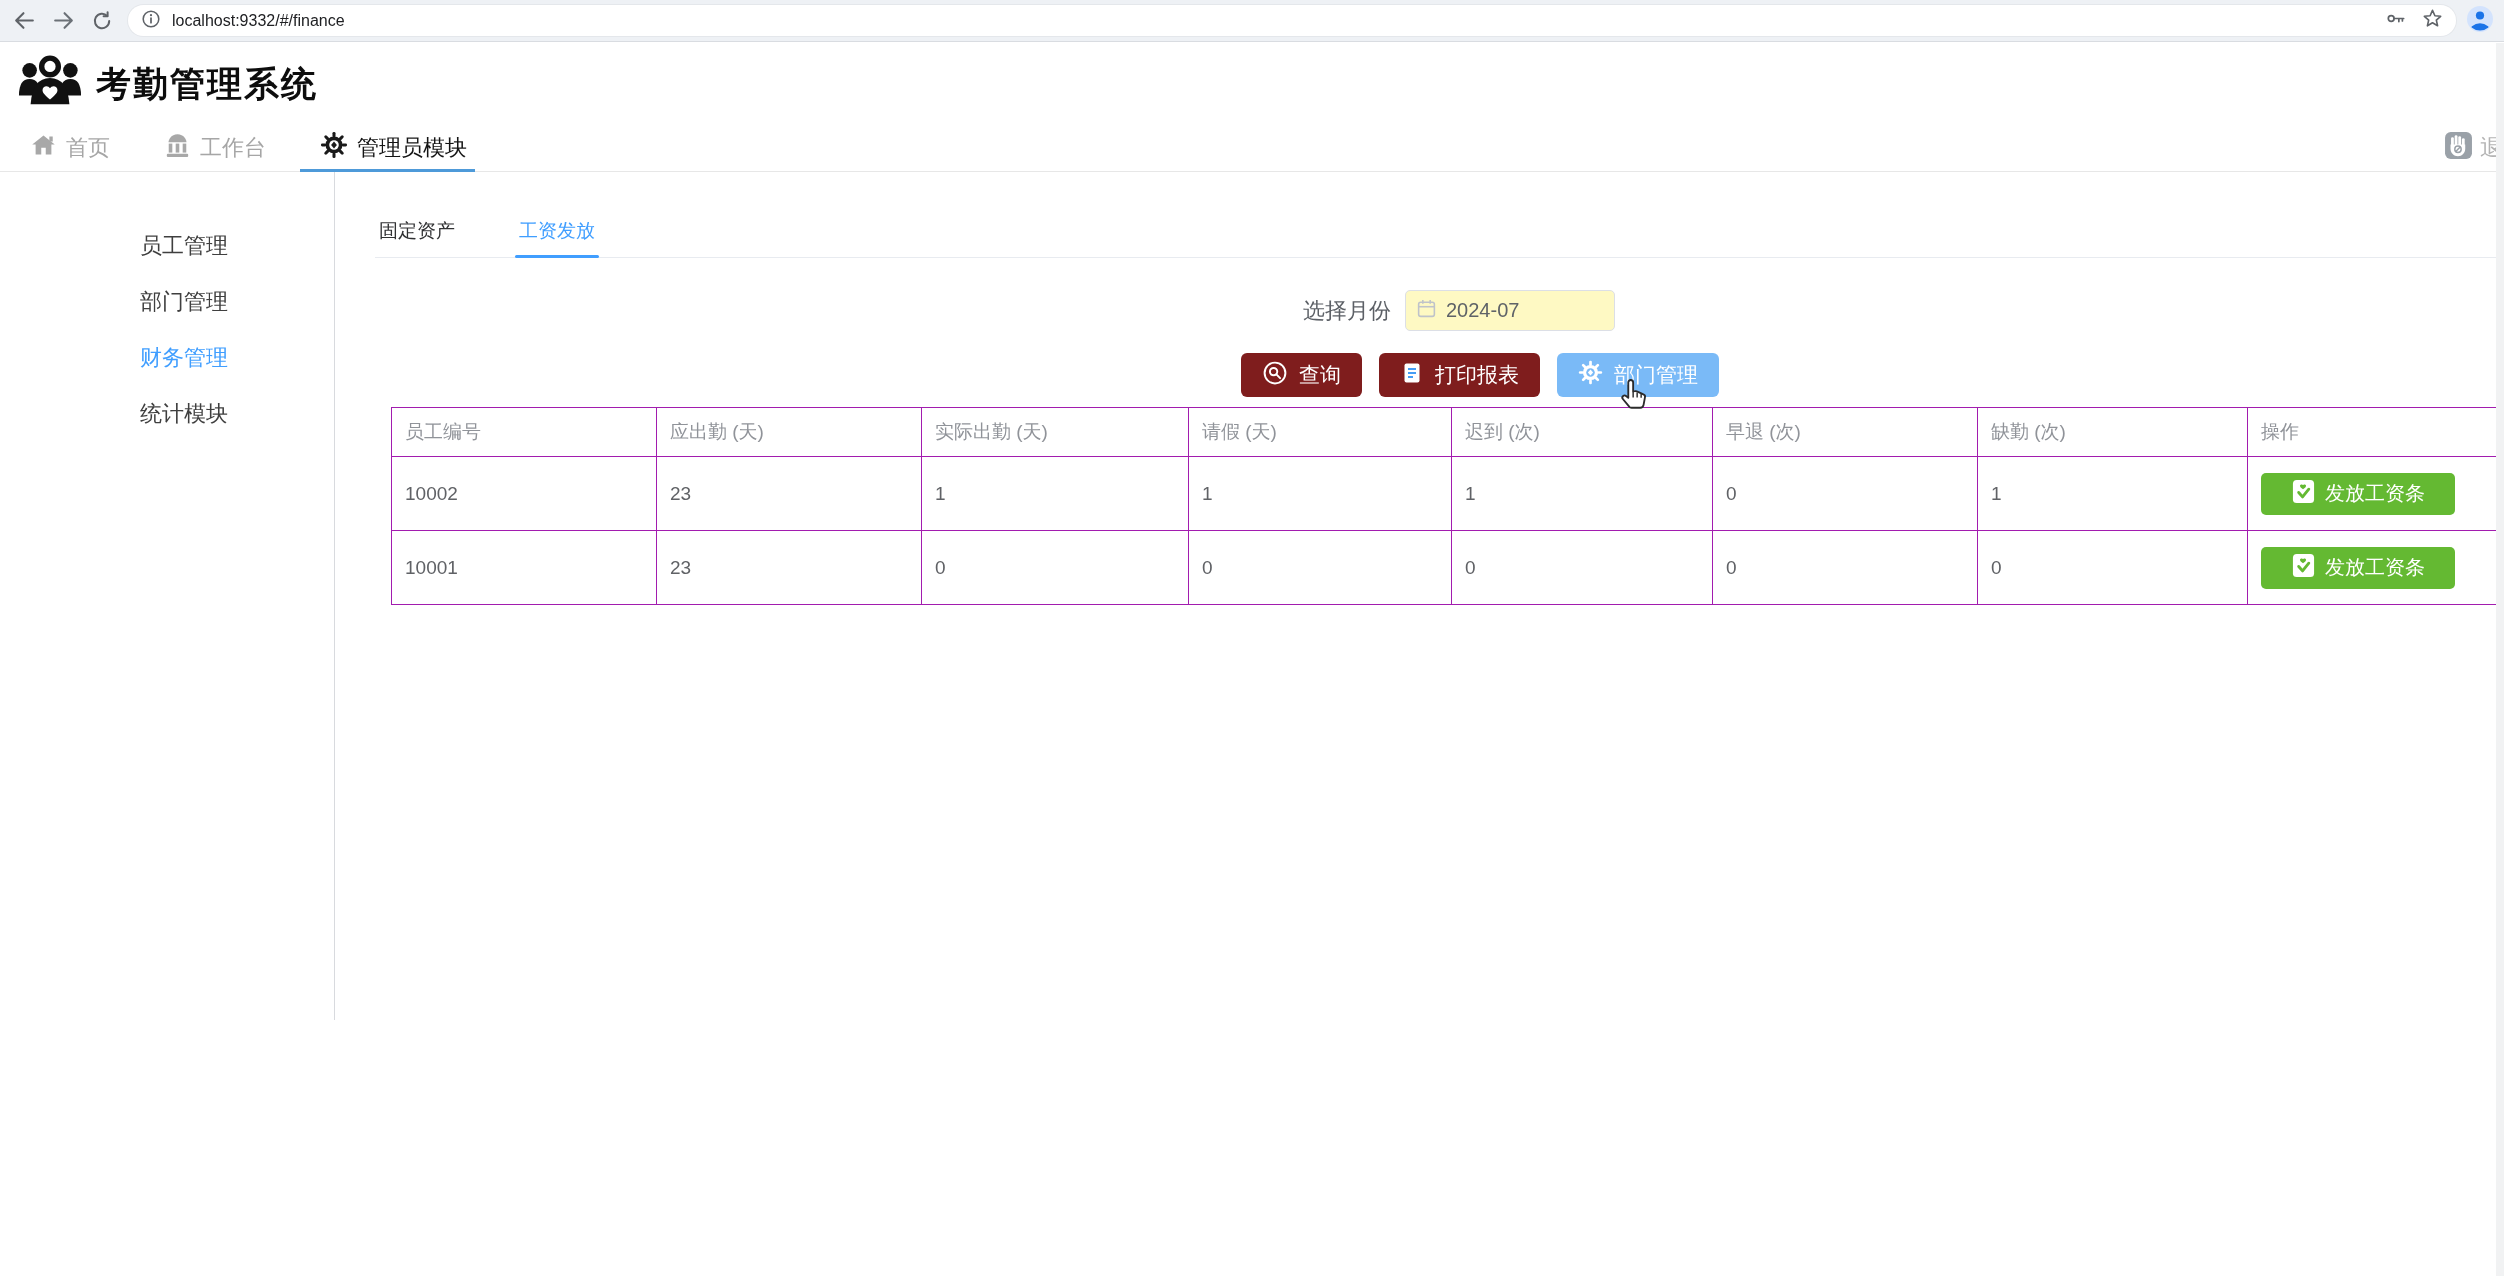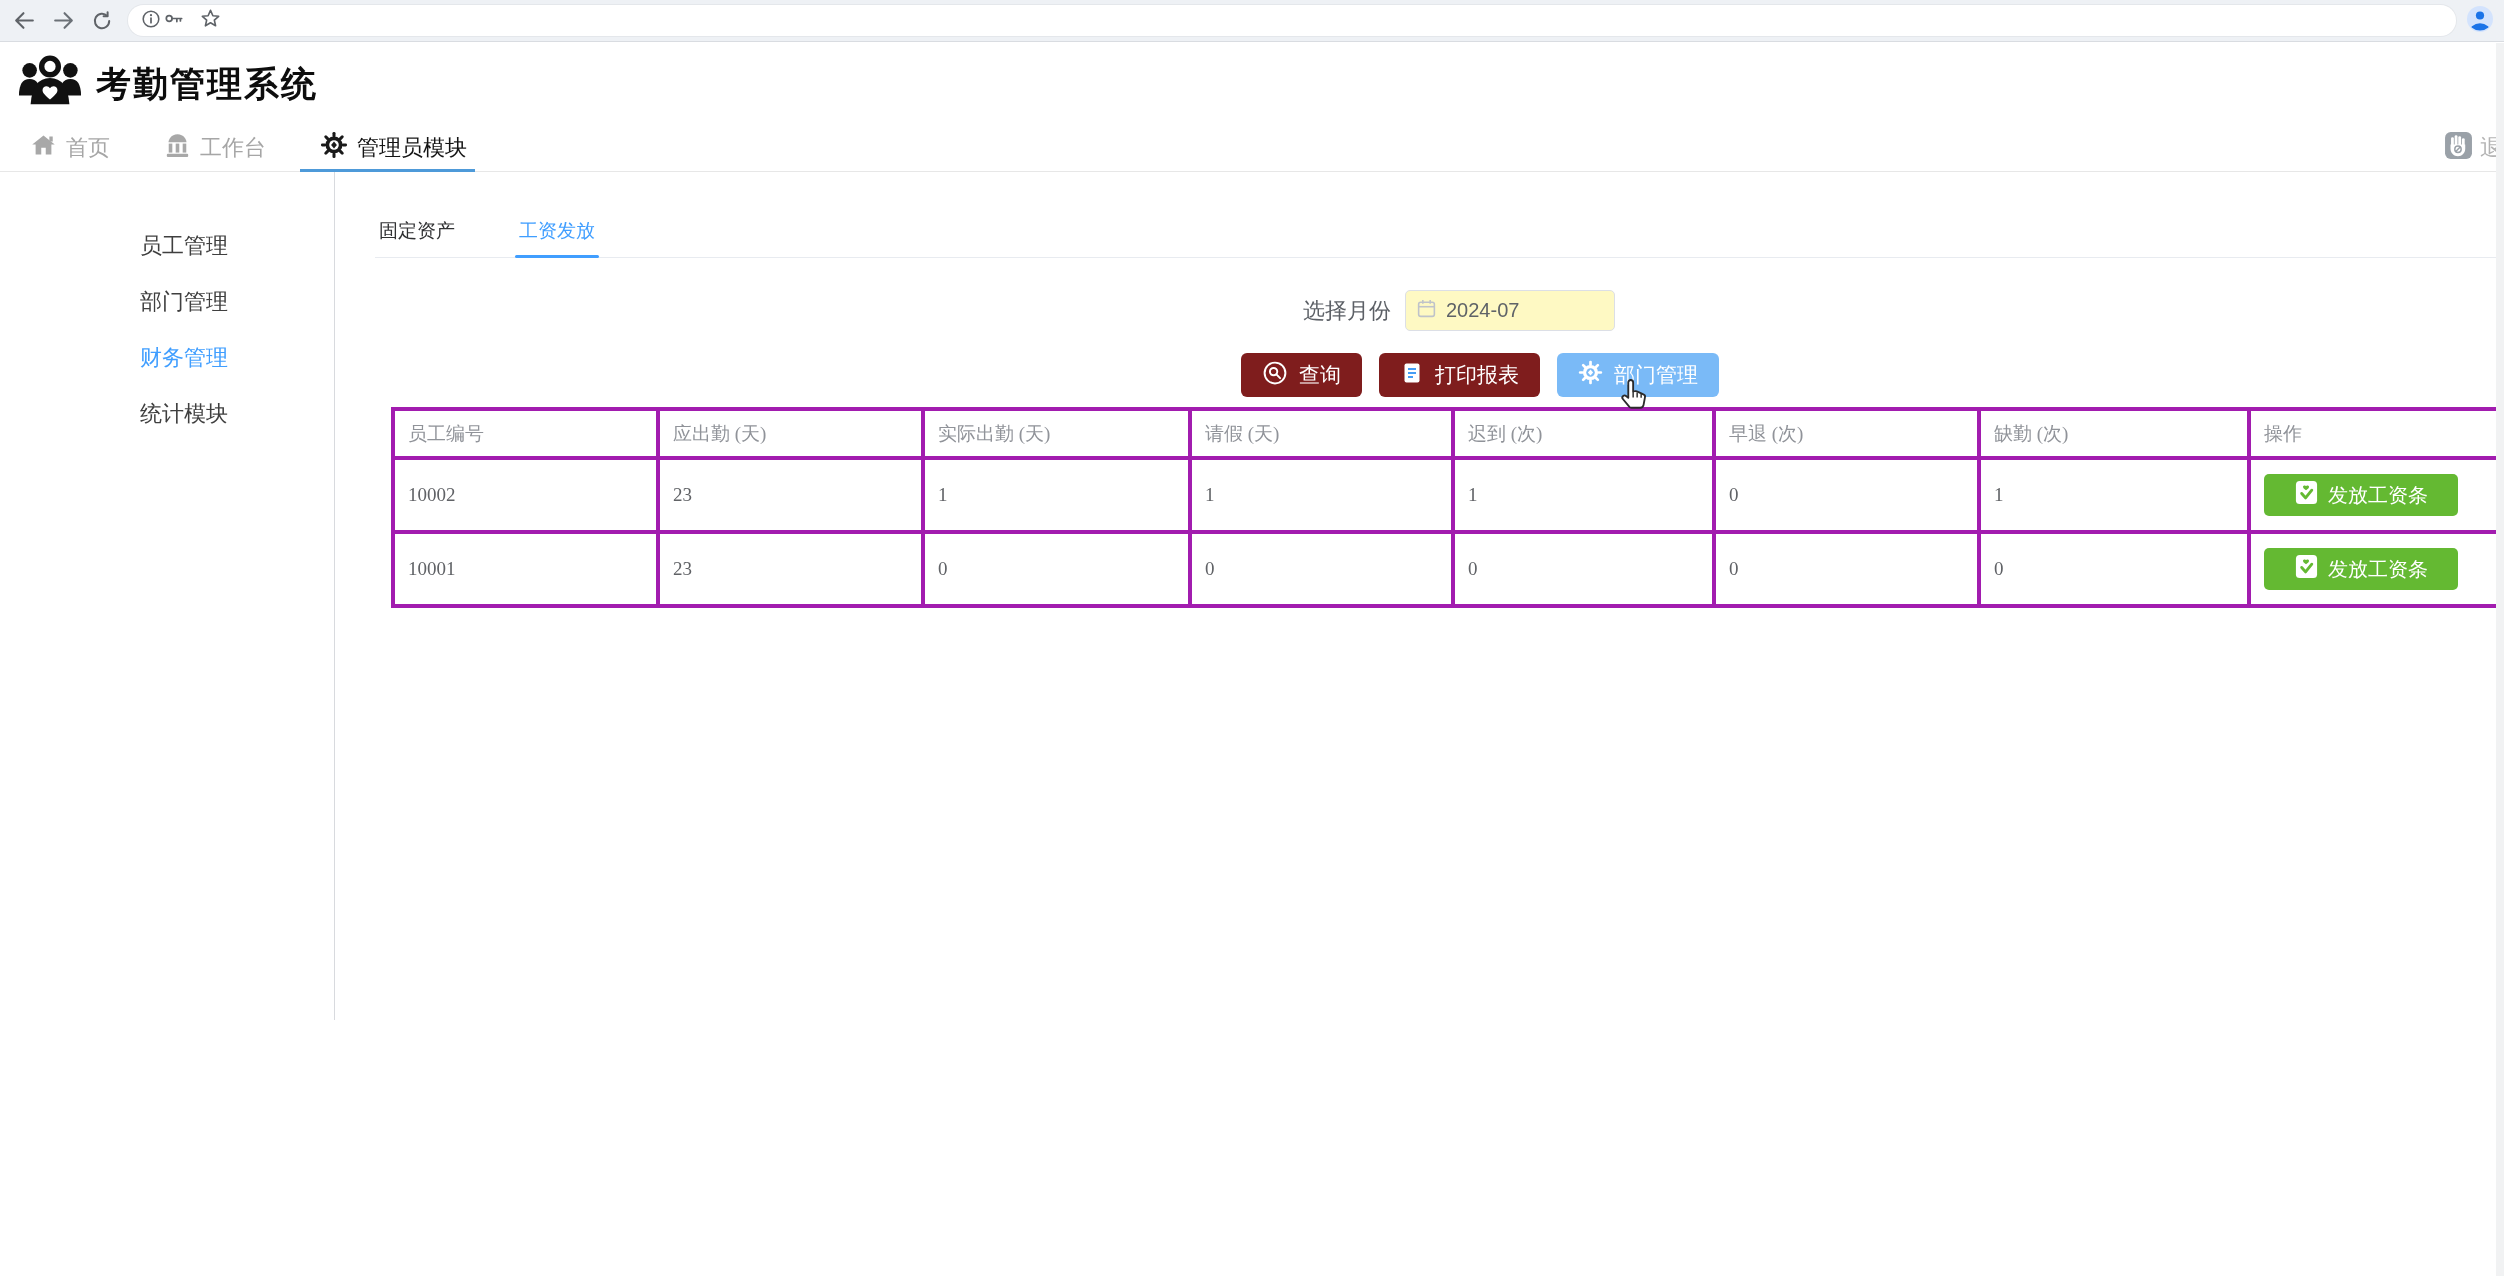--- a/index.html
+++ b/index.html
@@ -59,22 +59,22 @@
     font-family:inherit; margin-left:9px; background:transparent; }
 
   .btn-row { position:absolute; top:181px; left:905px; display:flex; gap:17px; }
   .btn { display:inline-flex; align-items:center; gap:11px; height:44px; padding:0 21px;
     border:none; border-radius:6px; color:#fff; font-size:21px; font-family:inherit; }
   .btn.primary { background:#7f1d1d; }
   .btn.hovered { background:#7abaf7; }
 
   .paytable { position:absolute; top:235px; left:55px; width:2436px;
     border-collapse:collapse; table-layout:fixed; background:#fff; }
-  .paytable th, .paytable td { border:4px solid #a21caf; text-align:left;
-    padding:0 0 0 13px; font-weight:normal;font-family:Liberation Serif, serif; }
+  .paytable th, .paytable td { border:1px solid #a21caf; text-align:left;
+    padding:0 0 0 13px; font-weight:normal; }
   .paytable th { height:49px; font-size:19px; color:#909399; }
   .paytable td { height:74px; font-size:19px; color:#606266; }
   .pay-btn { display:inline-flex; align-items:center; gap:9px; height:42px; padding:0 30px;
     border:none; border-radius:5px; background:#64b932; color:#fff; font-size:20px; font-family:inherit; }
 
   .scroll-strip { position:absolute; top:43px; right:0; width:8px; bottom:0; background:#f1f2f3; }
 
   .cursor { position:absolute; left:1616px; top:376px; z-index:20; pointer-events:none; }
 </style>
 </head>
@@ -98,20 +98,21 @@
           <path d="M17.6 3.2v4h-4" stroke="#5f6368" stroke-width="2" fill="none" stroke-linecap="round" stroke-linejoin="round"></path>
         </svg>
       </span>
   </div>
   <div class="omnibox">
     <span><svg width="22" height="22" viewBox="0 0 24 24">
           <circle cx="12" cy="12" r="8.5" fill="none" stroke="#5f6368" stroke-width="1.7"></circle>
           <line x1="12" y1="11" x2="12" y2="16" stroke="#5f6368" stroke-width="1.9" stroke-linecap="round"></line>
           <circle cx="12" cy="7.8" r="1.2" fill="#5f6368"></circle>
         </svg></span>
+    <span class="url">localhost:9332/#/finance</span>
     <span class="omni-icons">
       <span><svg width="23" height="23" viewBox="0 0 24 24">
             <g fill="none" stroke="#5f6368" stroke-width="1.8" stroke-linecap="round">
               <circle cx="7.5" cy="12" r="3"></circle>
               <path d="M10.5 12h10M15.5 12v3.2M19.2 12v2.6"></path>
             </g>
           </svg></span>
       <span><svg width="23" height="23" viewBox="0 0 24 24">
             <path d="M12 3.5l2.5 5.6 6 .6-4.5 4 1.3 5.9L12 16.5 6.7 19.6 8 13.7l-4.5-4 6-.6z" fill="none" stroke="#5f6368" stroke-width="1.7" stroke-linejoin="round"></path>
           </svg></span>

